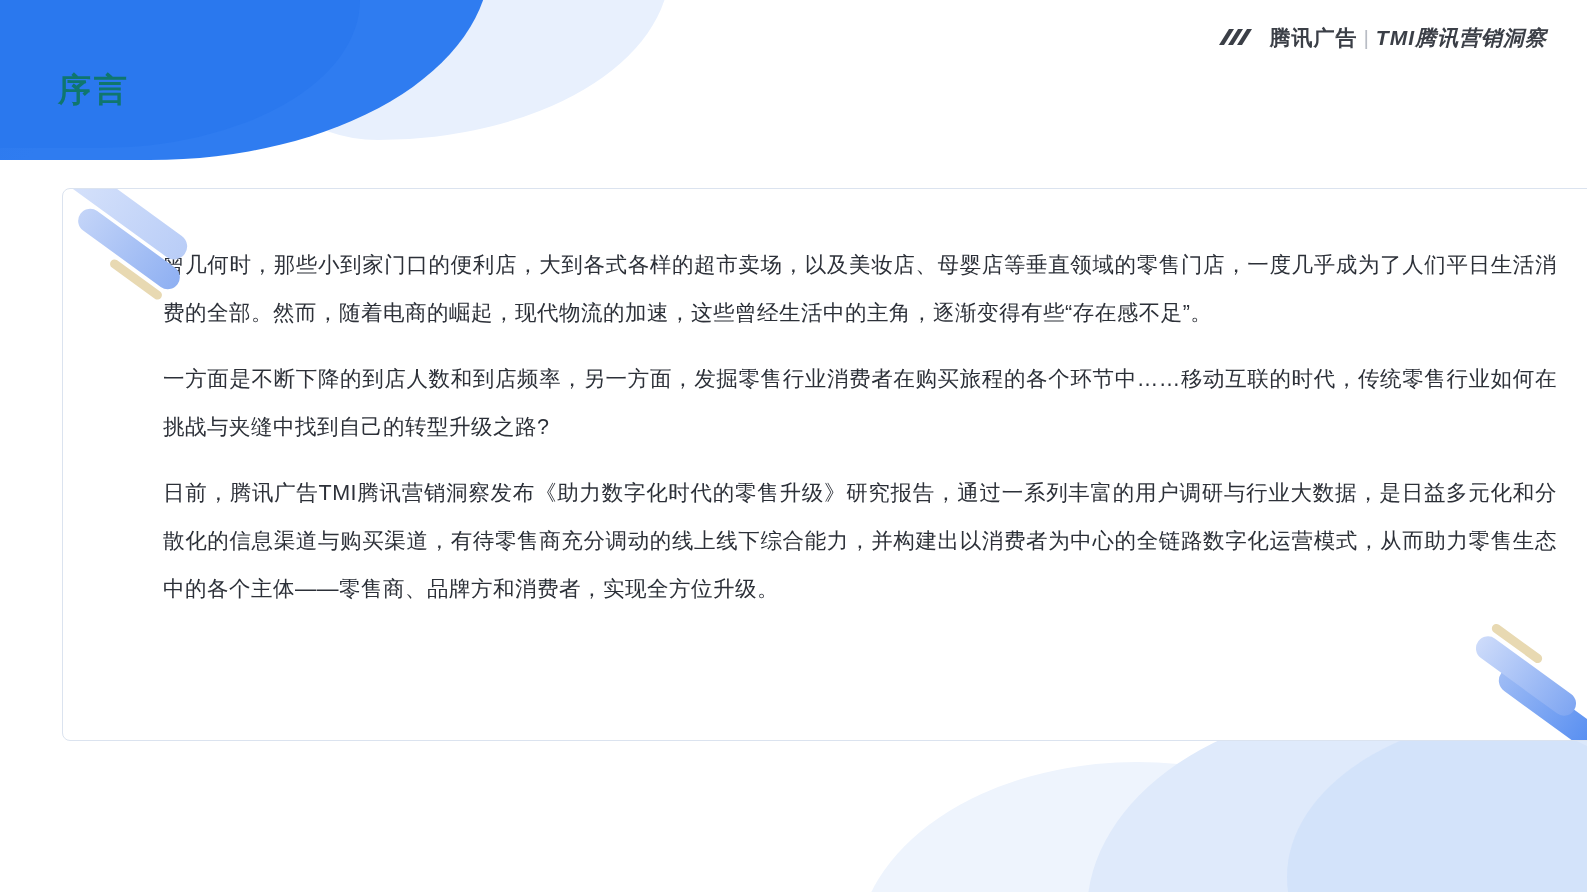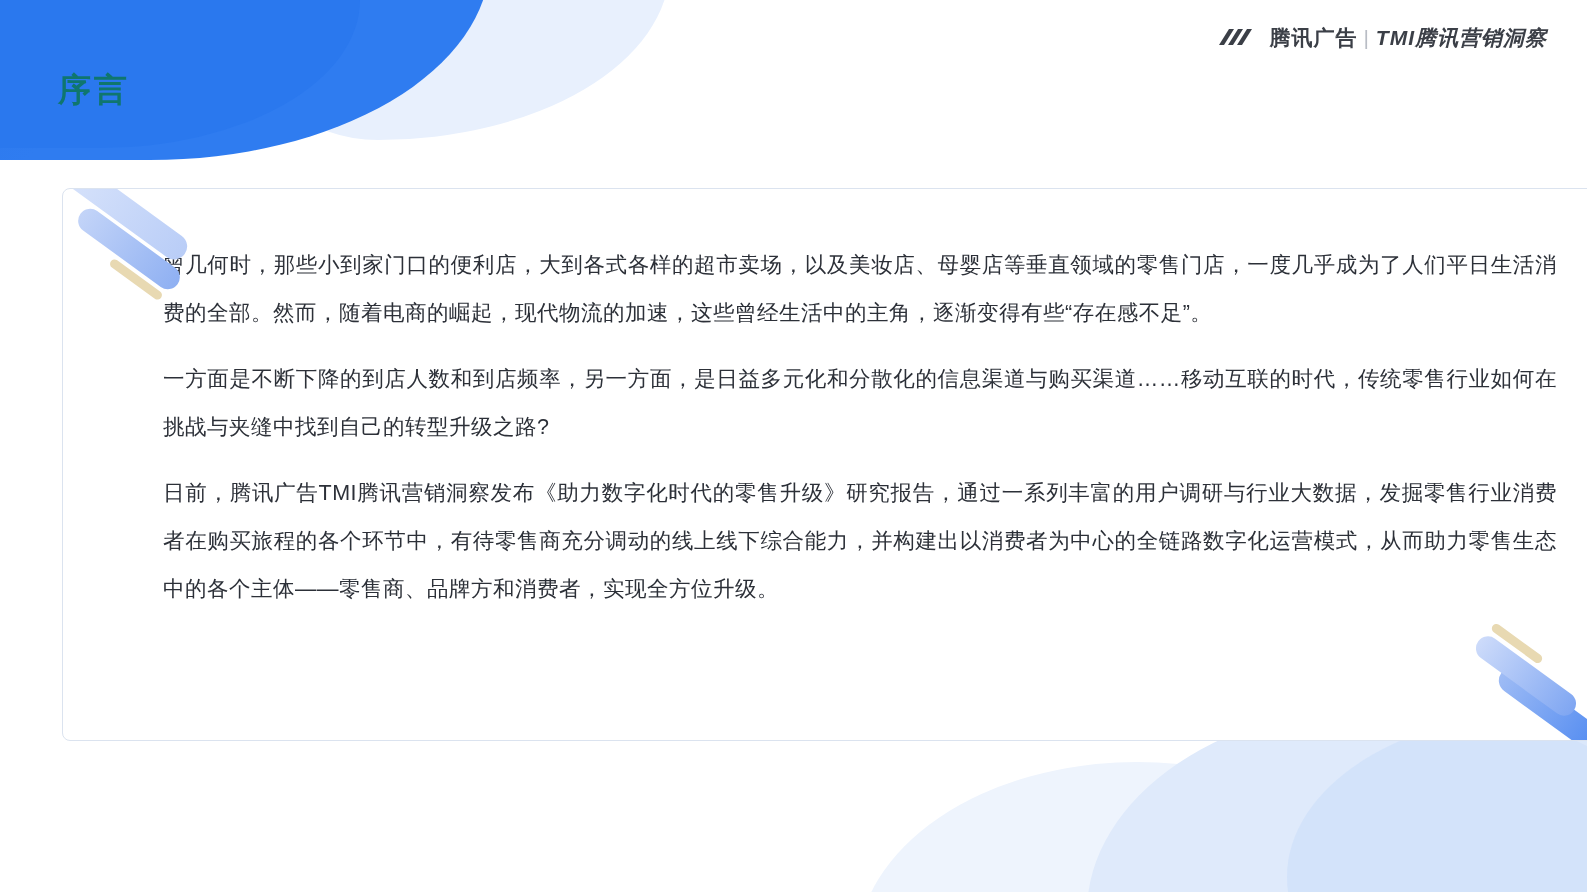--- a/index.html
+++ b/index.html
@@ -201,16 +201,16 @@
   <div class="slash tl-1"></div>
   <div class="slash tl-2"></div>
   <div class="slash tl-3"></div>
 
   <div class="slash br-1"></div>
   <div class="slash br-2"></div>
   <div class="slash br-3"></div>
 
   <div class="card-inner">
     <p class="para">曾几何时，那些小到家门口的便利店，大到各式各样的超市卖场，以及美妆店、母婴店等垂直领域的零售门店，一度几乎成为了人们平日生活消费的全部。然而，随着电商的崛起，现代物流的加速，这些曾经生活中的主角，逐渐变得有些“存在感不足”。</p>
-    <p class="para">一方面是不断下降的到店人数和到店频率，另一方面，是日益多元化和分散化的信息渠道与购买渠道……移动互联的时代，传统零售行业如何在挑战与夹缝中找到自己的转型升级之路?</p>
-    <p class="para">日前，腾讯广告TMI腾讯营销洞察发布《助力数字化时代的零售升级》研究报告，通过一系列丰富的用户调研与行业大数据，发掘零售行业消费者在购买旅程的各个环节中，有待零售商充分调动的线上线下综合能力，并构建出以消费者为中心的全链路数字化运营模式，从而助力零售生态中的各个主体——零售商、品牌方和消费者，实现全方位升级。</p>
+    <p class="para">一方面是不断下降的到店人数和到店频率，另一方面，发掘零售行业消费者在购买旅程的各个环节中……移动互联的时代，传统零售行业如何在挑战与夹缝中找到自己的转型升级之路?</p>
+    <p class="para">日前，腾讯广告TMI腾讯营销洞察发布《助力数字化时代的零售升级》研究报告，通过一系列丰富的用户调研与行业大数据，是日益多元化和分散化的信息渠道与购买渠道，有待零售商充分调动的线上线下综合能力，并构建出以消费者为中心的全链路数字化运营模式，从而助力零售生态中的各个主体——零售商、品牌方和消费者，实现全方位升级。</p>
   </div>
 </div>
 
 </body></html>

